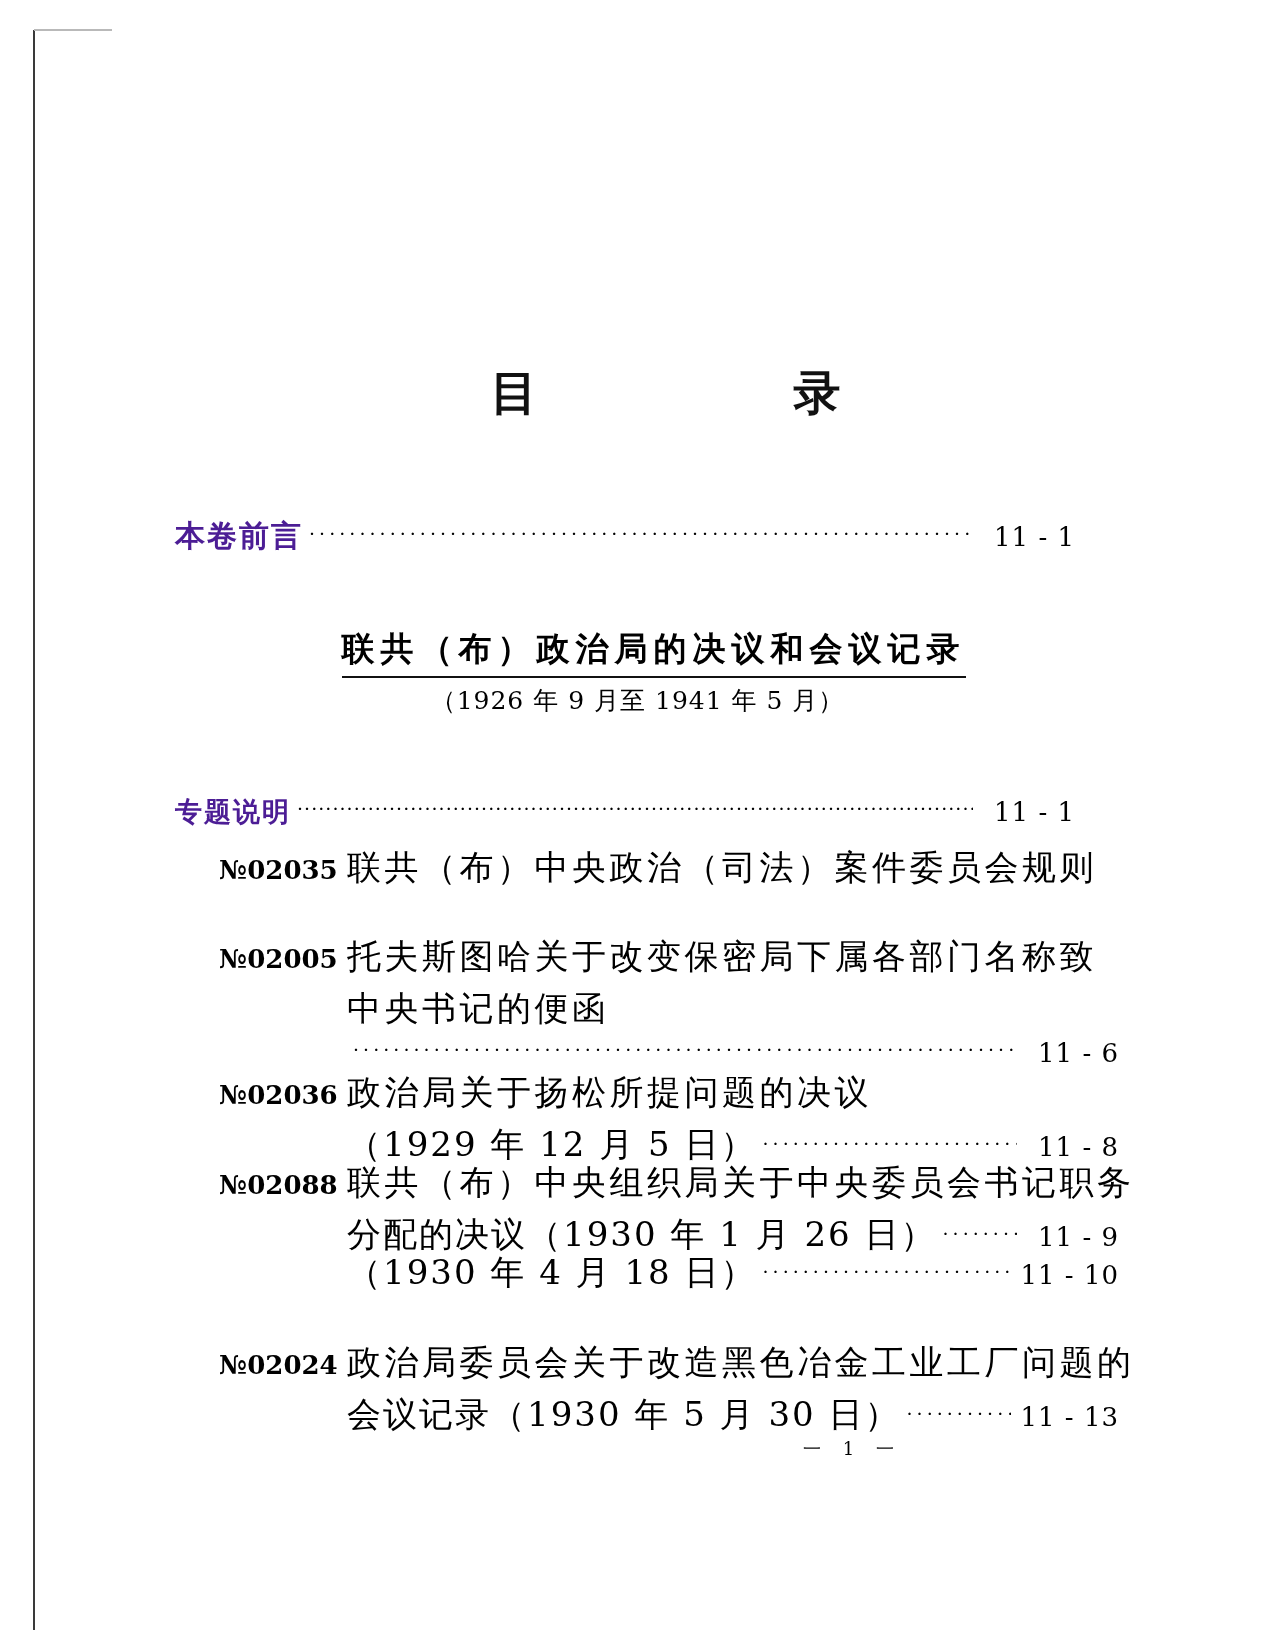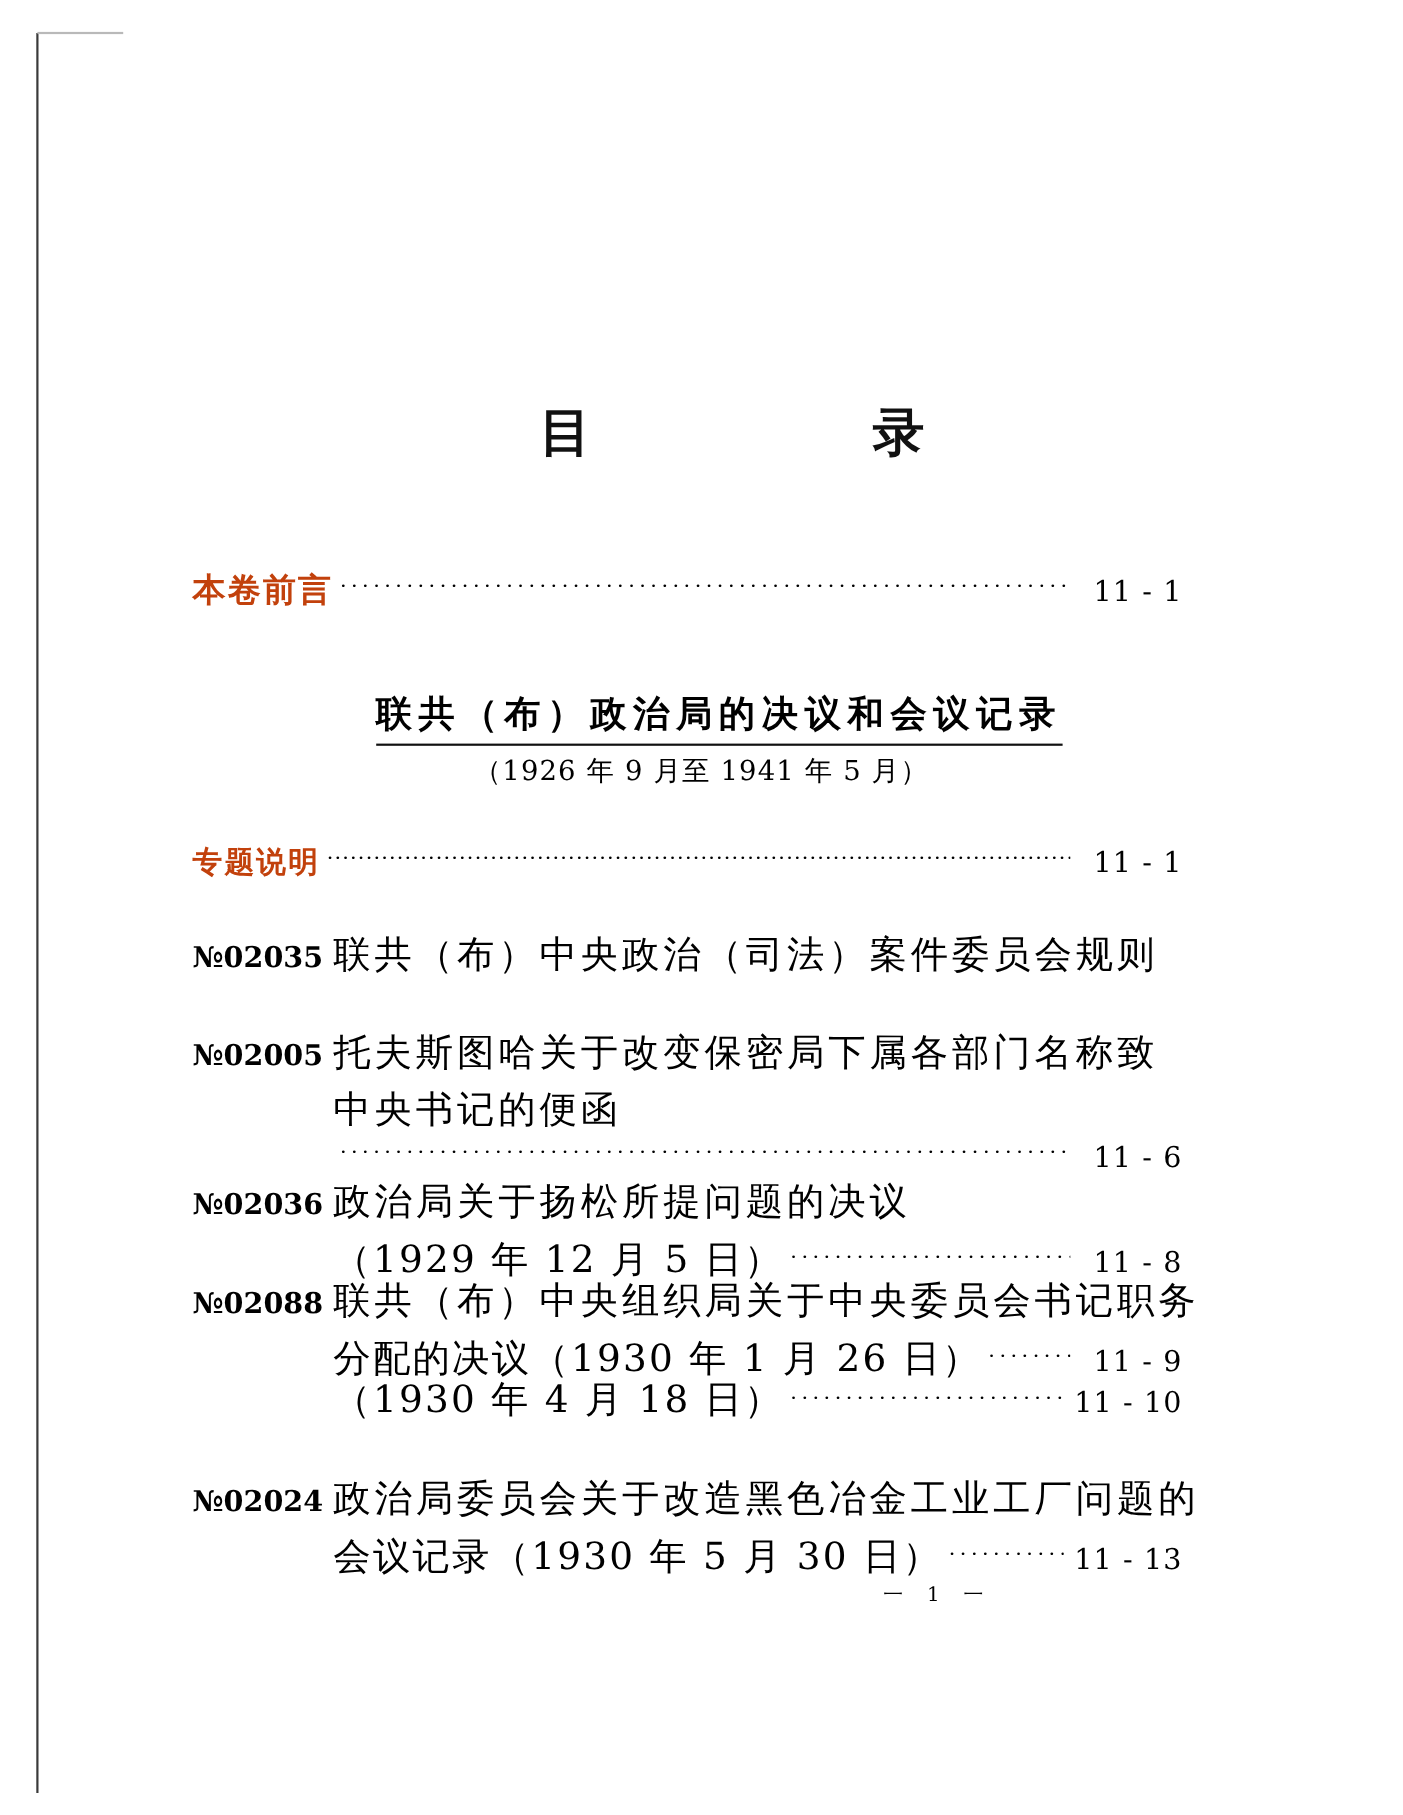--- a/index.html
+++ b/index.html
@@ -69,21 +69,21 @@
     display: flex;
     align-items: baseline;
     width: 100%;
     white-space: nowrap;
   }
 
   .lbl-bold {
     font-weight: bold;
     font-size: 27px;
     letter-spacing: 2px;
-    color: #c2410c;
+    color: #4c1d95;
   }
 
   .leader {
     flex: 1 1 auto;
     overflow: hidden;
     margin: 0 10px 0 6px;
     position: relative;
     height: 1em;
   }
   .leader::after {
@@ -138,20 +138,21 @@
     position: absolute;
     left: 175px;
     width: 900px;
   }
   .entry-row {
     display: flex;
     align-items: baseline;
     width: 100%;
     white-space: nowrap;
     height: 52px;
+    margin-left: 44px;
   }
   .entry-id {
     flex: 0 0 128px;
     font-weight: bold;
     font-size: 26px;
     letter-spacing: 0px;
   }
   .entry-indent {
     flex: 0 0 128px;
   }
@@ -193,21 +194,21 @@
       <span class="leader"></span>
       <span class="pagenum">11 - 1</span>
     </div>
   </div>
 
   <div class="section-heading">
     <span class="sh-text">联共（布）政治局的决议和会议记录</span>
   </div>
   <div class="section-subtitle">（1926 年 9 月至 1941 年 5 月）</div>
 
-  <div class="toc-block" style="top: 766px;">
+  <div class="toc-block" style="top: 794px;">
     <div class="toc-line">
       <span class="lbl-bold">专题说明</span>
       <span class="leader tight"></span>
       <span class="pagenum">11 - 1</span>
     </div>
   </div>
 
   <div class="entry" style="top: 845px;">
     <div class="entry-row">
       <span class="entry-id">№02035</span>

